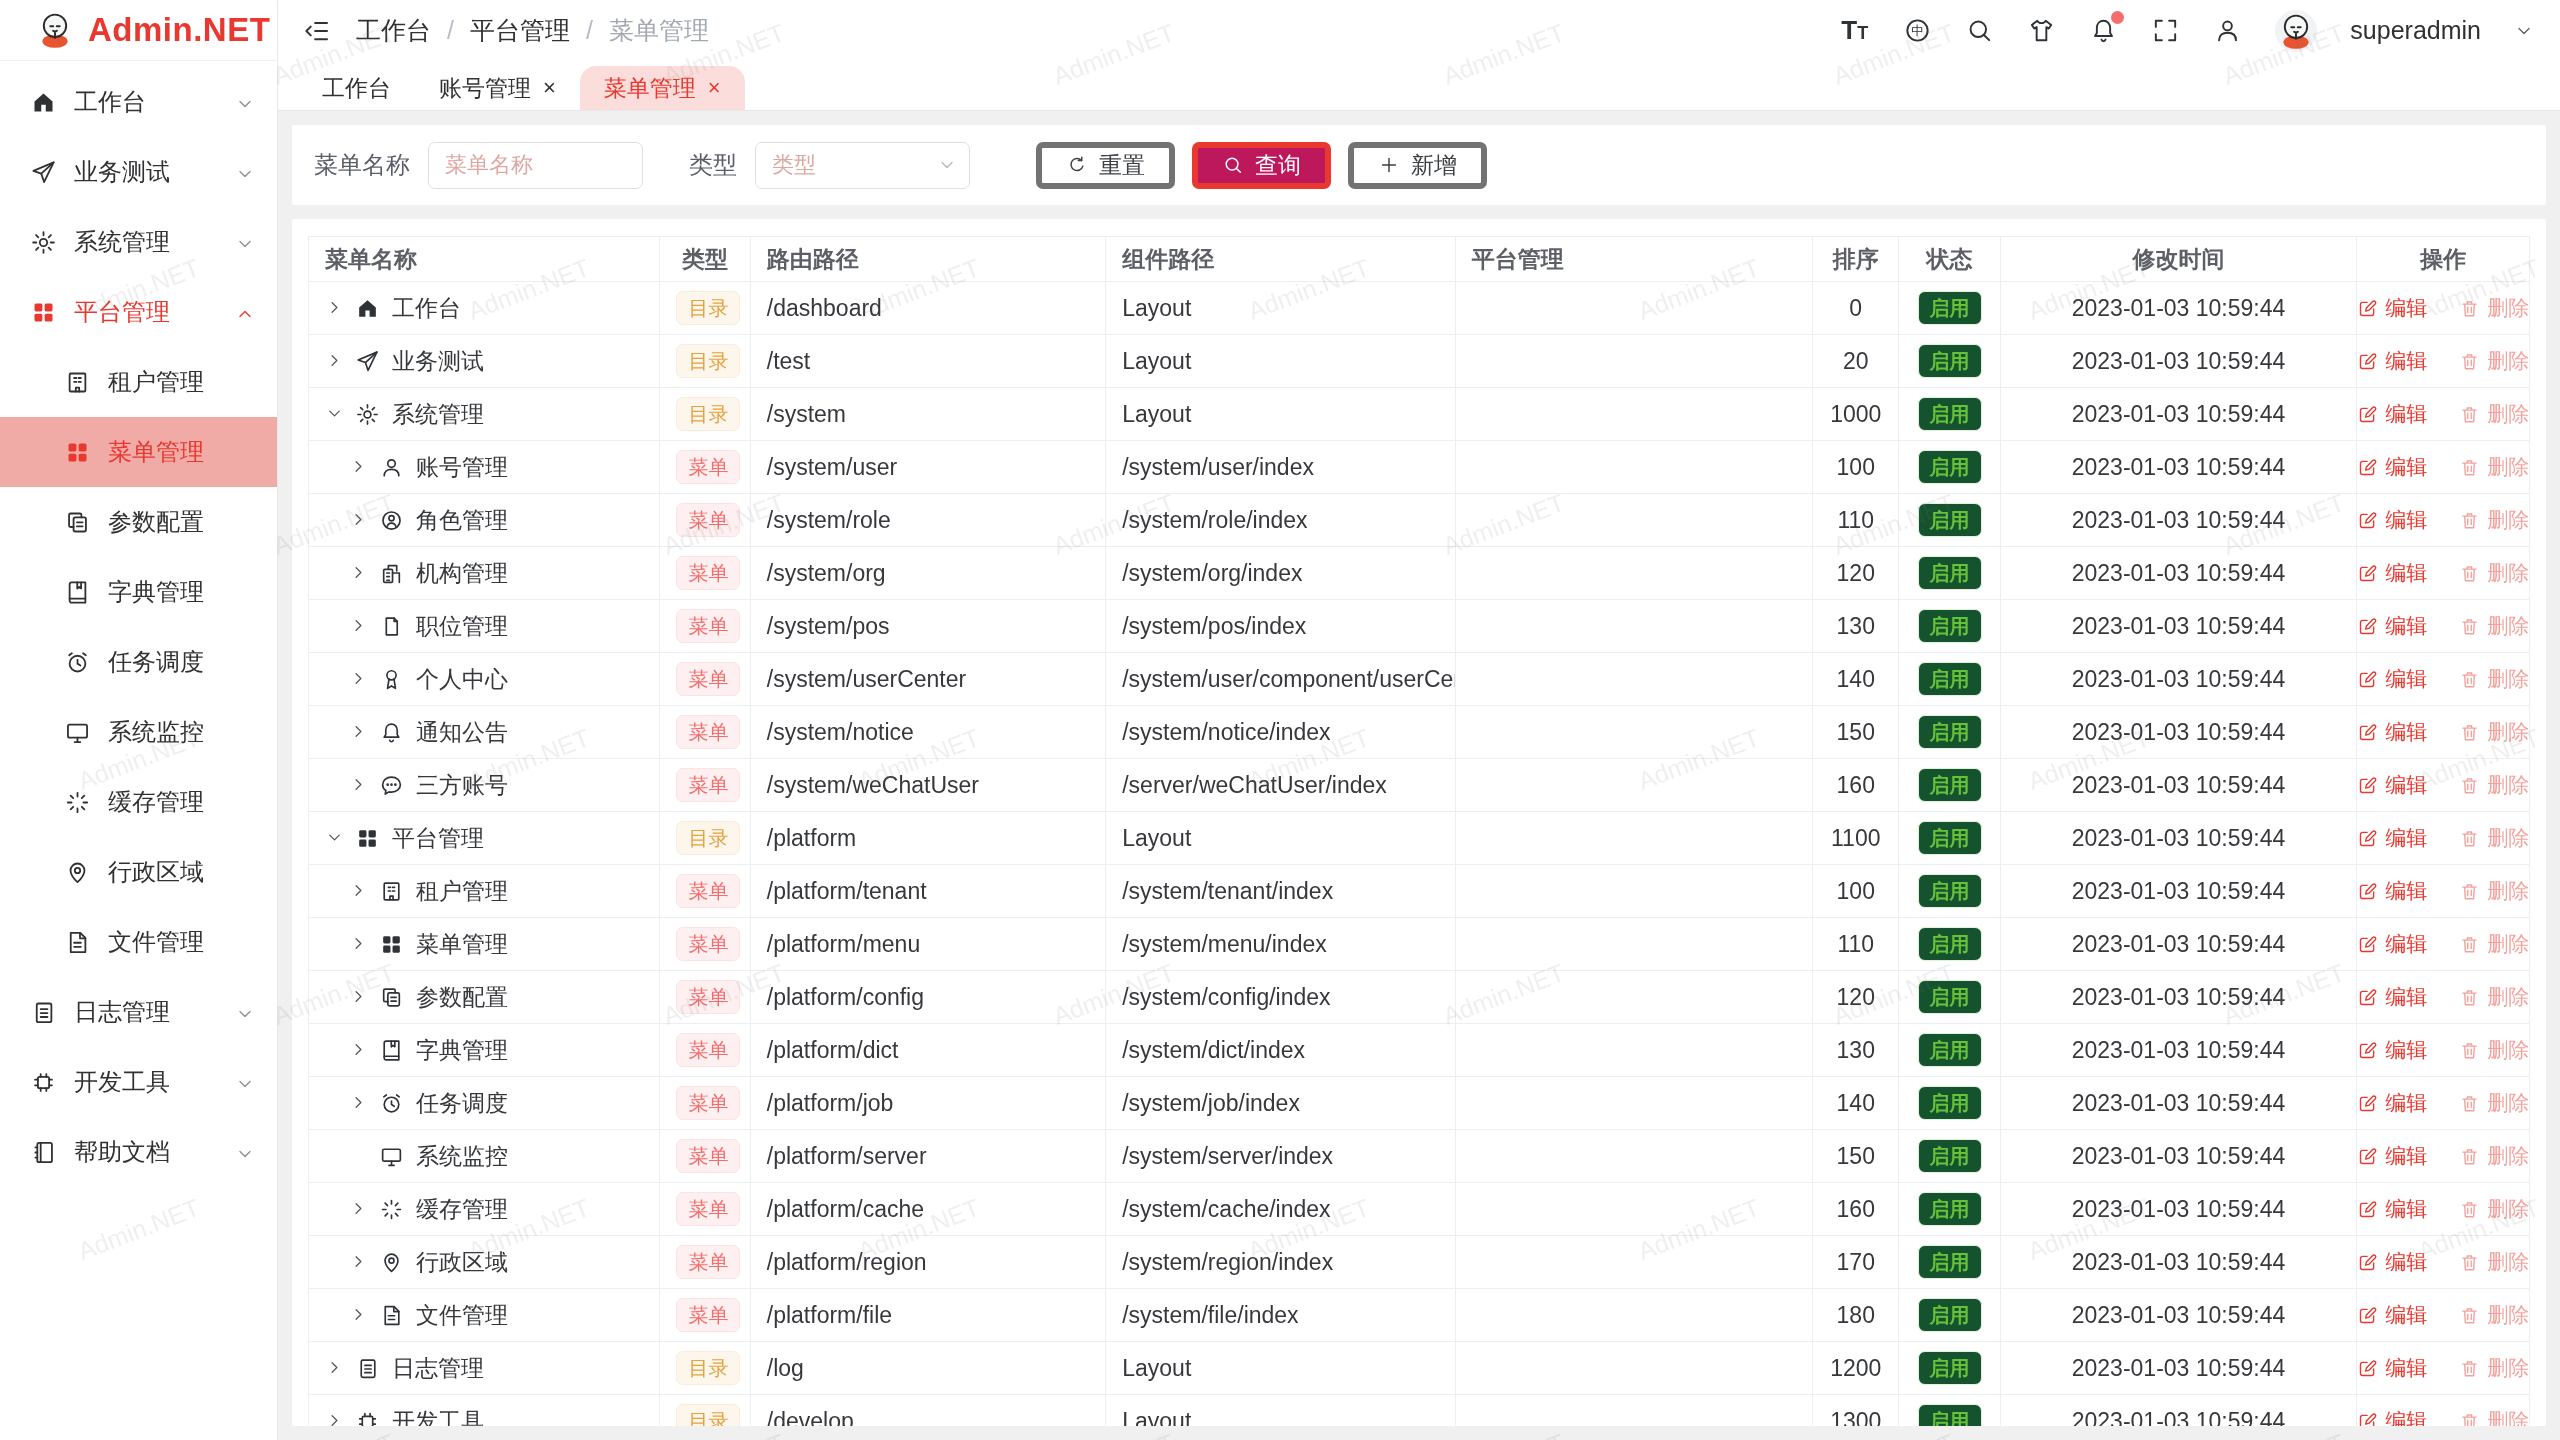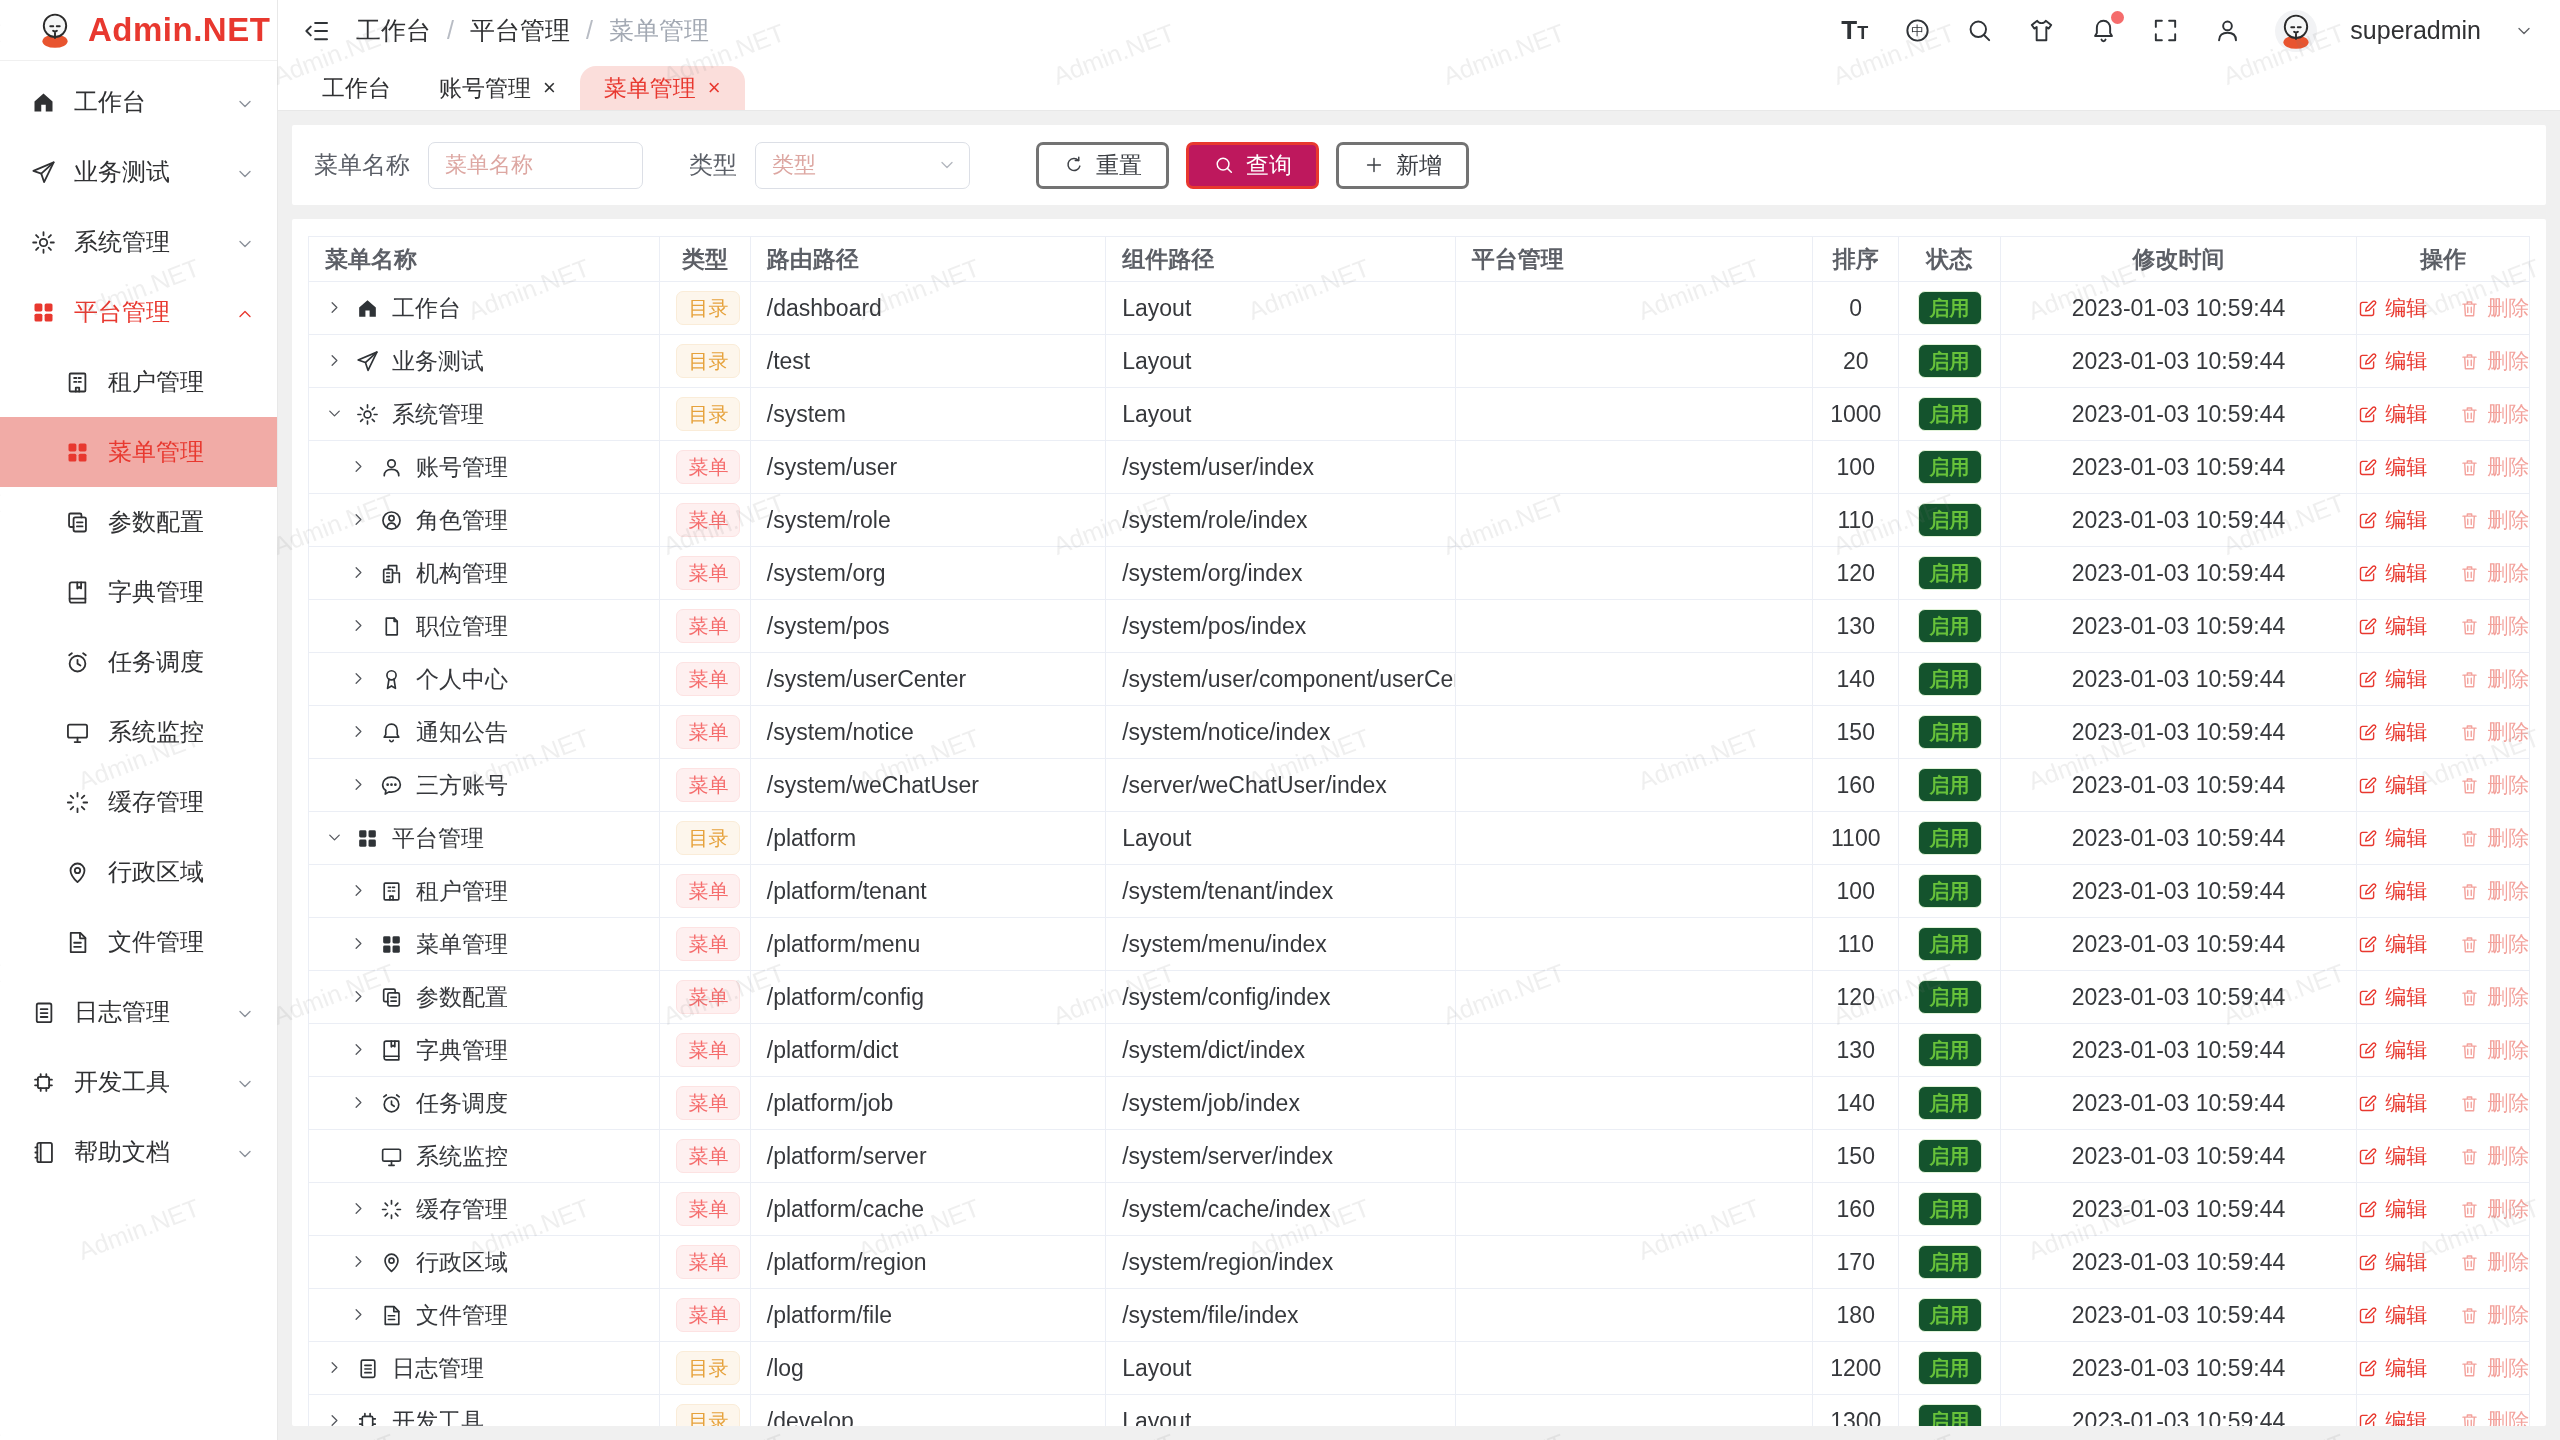--- a/index.html
+++ b/index.html
@@ -56,21 +56,21 @@
 
   
   .filter-card { height:80px; flex:none; display:flex; align-items:center; padding:0 22px; }
   .f-label { font-size:24px; color:#5a5e66; margin-right:18px; white-space:nowrap; }
   .f-input { width:215px; height:47px; border:1px solid #dcdfe6; border-radius:7px; padding:0 16px; font-size:22px; color:#303133; outline:none; margin-right:46px; font-family:"Liberation Sans",sans-serif; }
   .f-input::placeholder { color:#dda7a2; }
   .f-select { width:215px; height:47px; border:1px solid #dcdfe6; border-radius:7px; padding:0 40px 0 16px; font-size:22px; display:flex; align-items:center; position:relative; margin-right:66px; cursor:pointer; }
   .f-select .ph { color:#dda7a2; }
   .f-select .sel-chevron { position:absolute; right:12px; width:20px; height:20px; color:#b3b7bf; }
   .f-select .sel-chevron svg { width:100%; height:100%; }
-  .btn { height:47px; padding:0 24px; border:3px solid #737373; border-radius:7px; background:#fff; font-size:23px; color:#3d4045; display:flex; align-items:center; gap:11px; cursor:pointer; font-family:"Liberation Sans",sans-serif; }
+  .btn { height:47px; padding:0 24px; border:6px solid #737373; border-radius:7px; background:#fff; font-size:23px; color:#3d4045; display:flex; align-items:center; gap:11px; cursor:pointer; font-family:"Liberation Sans",sans-serif; }
   .btn + .btn { margin-left:17px; }
   .btn .b-ico { width:22px; height:22px; display:flex; }
   .btn .b-ico svg { width:100%; height:100%; }
   .btn.primary { background:#be185d; border-color:#e8382f; color:#fff; }
 
   
   .table-card { flex:1; padding:17px 16px 0; min-height:0; overflow:hidden; }
   table { width:100%; border-collapse:collapse; table-layout:fixed; font-size:23px; }
   th { height:45px; font-weight:600; color:#5c5f66; background:#fff; padding:0 16px; text-align:left; border:1px solid #ebeef5; white-space:nowrap; }
   td { height:53px; padding:0 16px; border:1px solid #ebeef5; color:#36383c; white-space:nowrap; overflow:hidden; }

